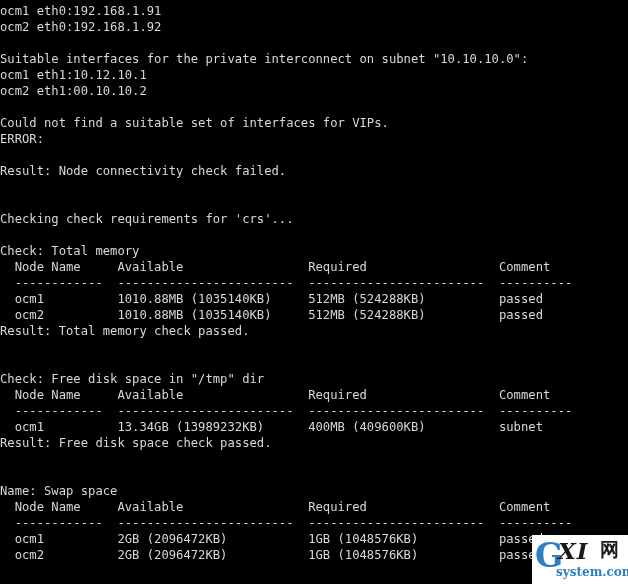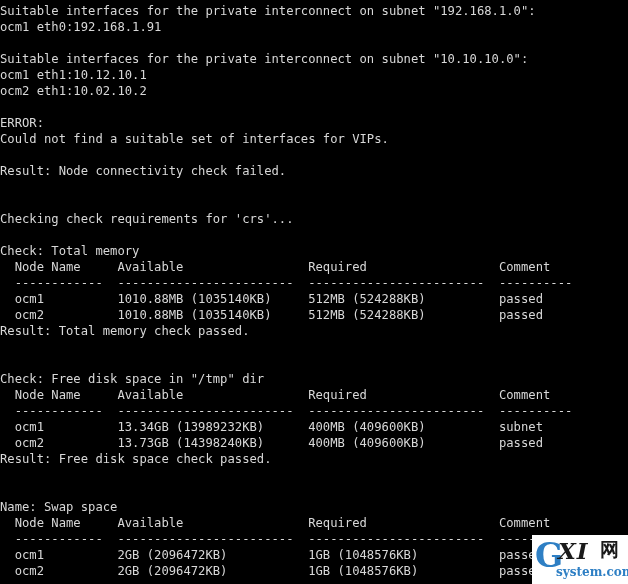--- a/index.html
+++ b/index.html
@@ -99,48 +99,47 @@
     font-size: 12px;
     font-weight: bold;
     color: #2e7fc4;
     line-height: 13px;
   }
 </style>
 </head>
 <body>
 
 <div id="terminal" style="background: rgb(0, 0, 0); color: rgb(216, 216, 216);">
-    <div class="line">Suitable interfaces for the private interconnect on subnet "192.168.1.0":</div>
     <div class="line">ocm1 eth0:192.168.1.91</div>
+    <div class="line">ocm2 eth0:192.168.1.92</div>
     <div class="line blank">&nbsp;</div>
     <div class="line">Suitable interfaces for the private interconnect on subnet "10.10.10.0":</div>
     <div class="line">ocm1 eth1:10.12.10.1</div>
-    <div class="line">ocm2 eth1:10.02.10.2</div>
+    <div class="line">ocm2 eth1:00.10.10.2</div>
     <div class="line blank">&nbsp;</div>
+    <div class="line">Could not find a suitable set of interfaces for VIPs.</div>
     <div class="line">ERROR:</div>
-    <div class="line">Could not find a suitable set of interfaces for VIPs.</div>
     <div class="line blank">&nbsp;</div>
     <div class="line">Result: Node connectivity check failed.</div>
     <div class="line blank">&nbsp;</div>
     <div class="line blank">&nbsp;</div>
     <div class="line">Checking check requirements for 'crs'...</div>
     <div class="line blank">&nbsp;</div>
     <div class="line">Check: Total memory</div>
     <div class="line">  Node Name     Available                 Required                  Comment</div>
     <div class="line">  ------------  ------------------------  ------------------------  ----------</div>
     <div class="line">  ocm1          1010.88MB (1035140KB)     512MB (524288KB)          passed</div>
     <div class="line">  ocm2          1010.88MB (1035140KB)     512MB (524288KB)          passed</div>
     <div class="line">Result: Total memory check passed.</div>
     <div class="line blank">&nbsp;</div>
     <div class="line blank">&nbsp;</div>
     <div class="line">Check: Free disk space in "/tmp" dir</div>
     <div class="line">  Node Name     Available                 Required                  Comment</div>
     <div class="line">  ------------  ------------------------  ------------------------  ----------</div>
     <div class="line">  ocm1          13.34GB (13989232KB)      400MB (409600KB)          subnet</div>
-    <div class="line">  ocm2          13.73GB (14398240KB)      400MB (409600KB)          passed</div>
     <div class="line">Result: Free disk space check passed.</div>
     <div class="line blank">&nbsp;</div>
     <div class="line blank">&nbsp;</div>
     <div class="line">Name: Swap space</div>
     <div class="line">  Node Name     Available                 Required                  Comment</div>
     <div class="line">  ------------  ------------------------  ------------------------  ----------</div>
     <div class="line">  ocm1          2GB (2096472KB)           1GB (1048576KB)           passed</div>
     <div class="line">  ocm2          2GB (2096472KB)           1GB (1048576KB)           passed</div>
   </div>
 

